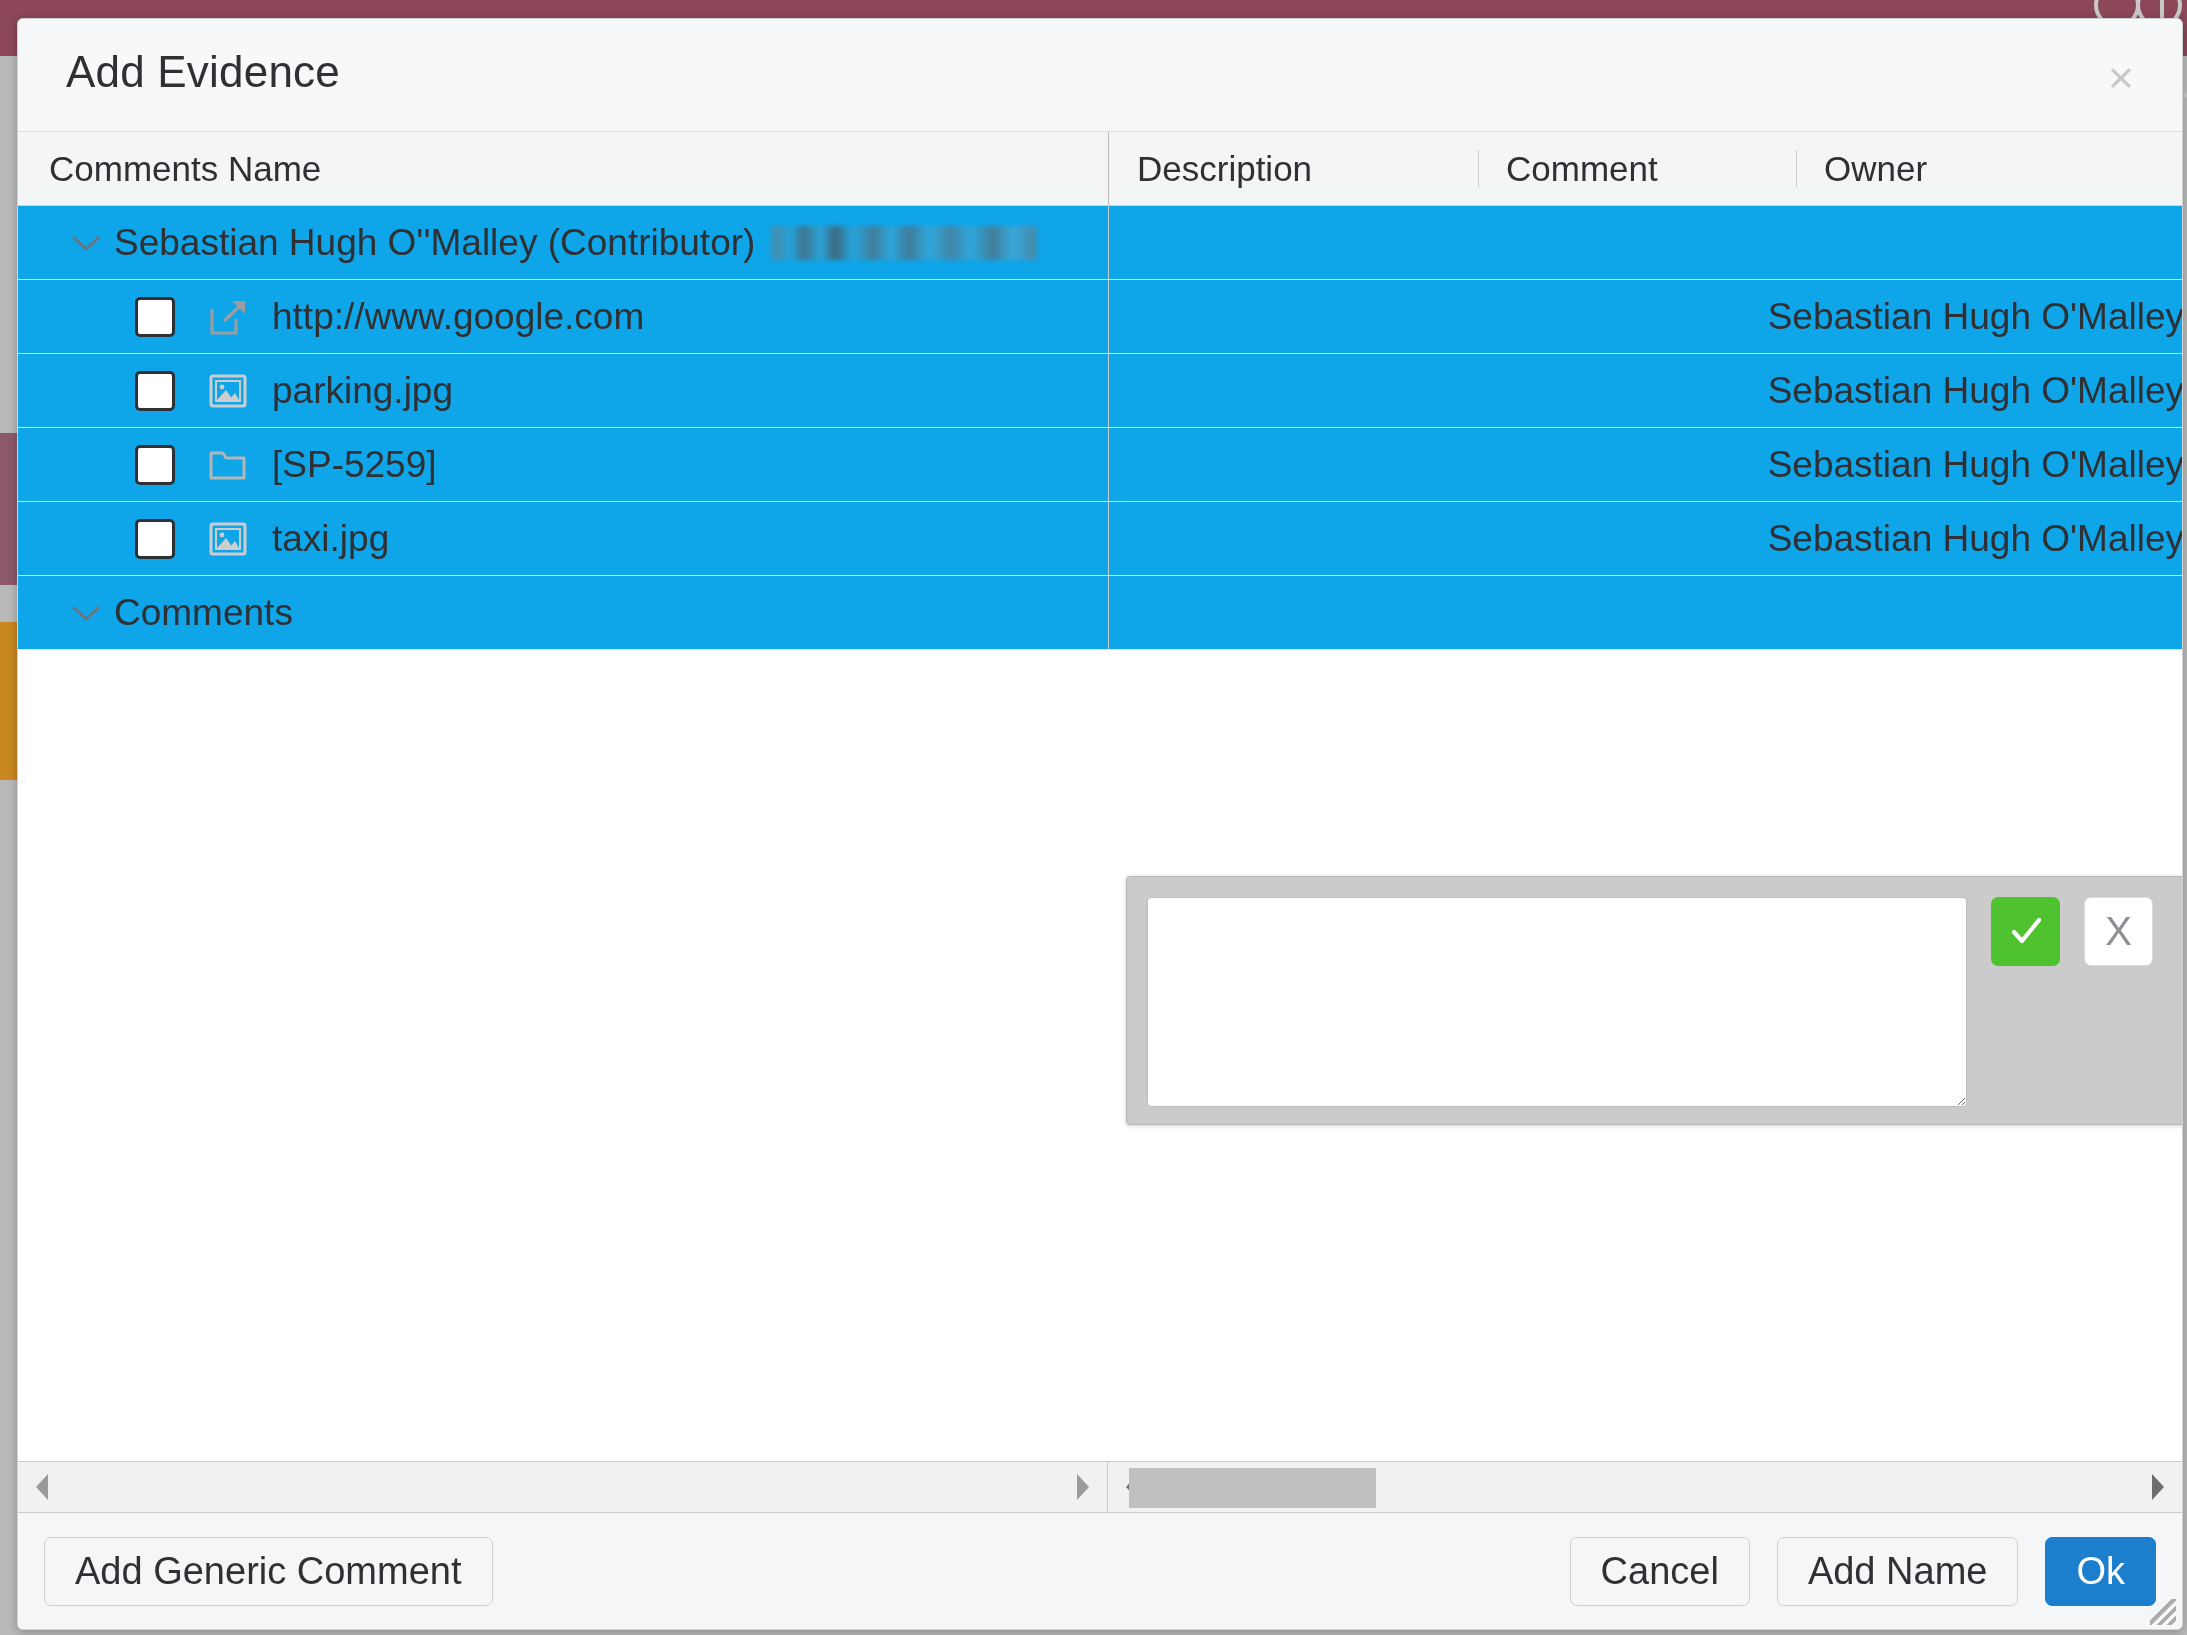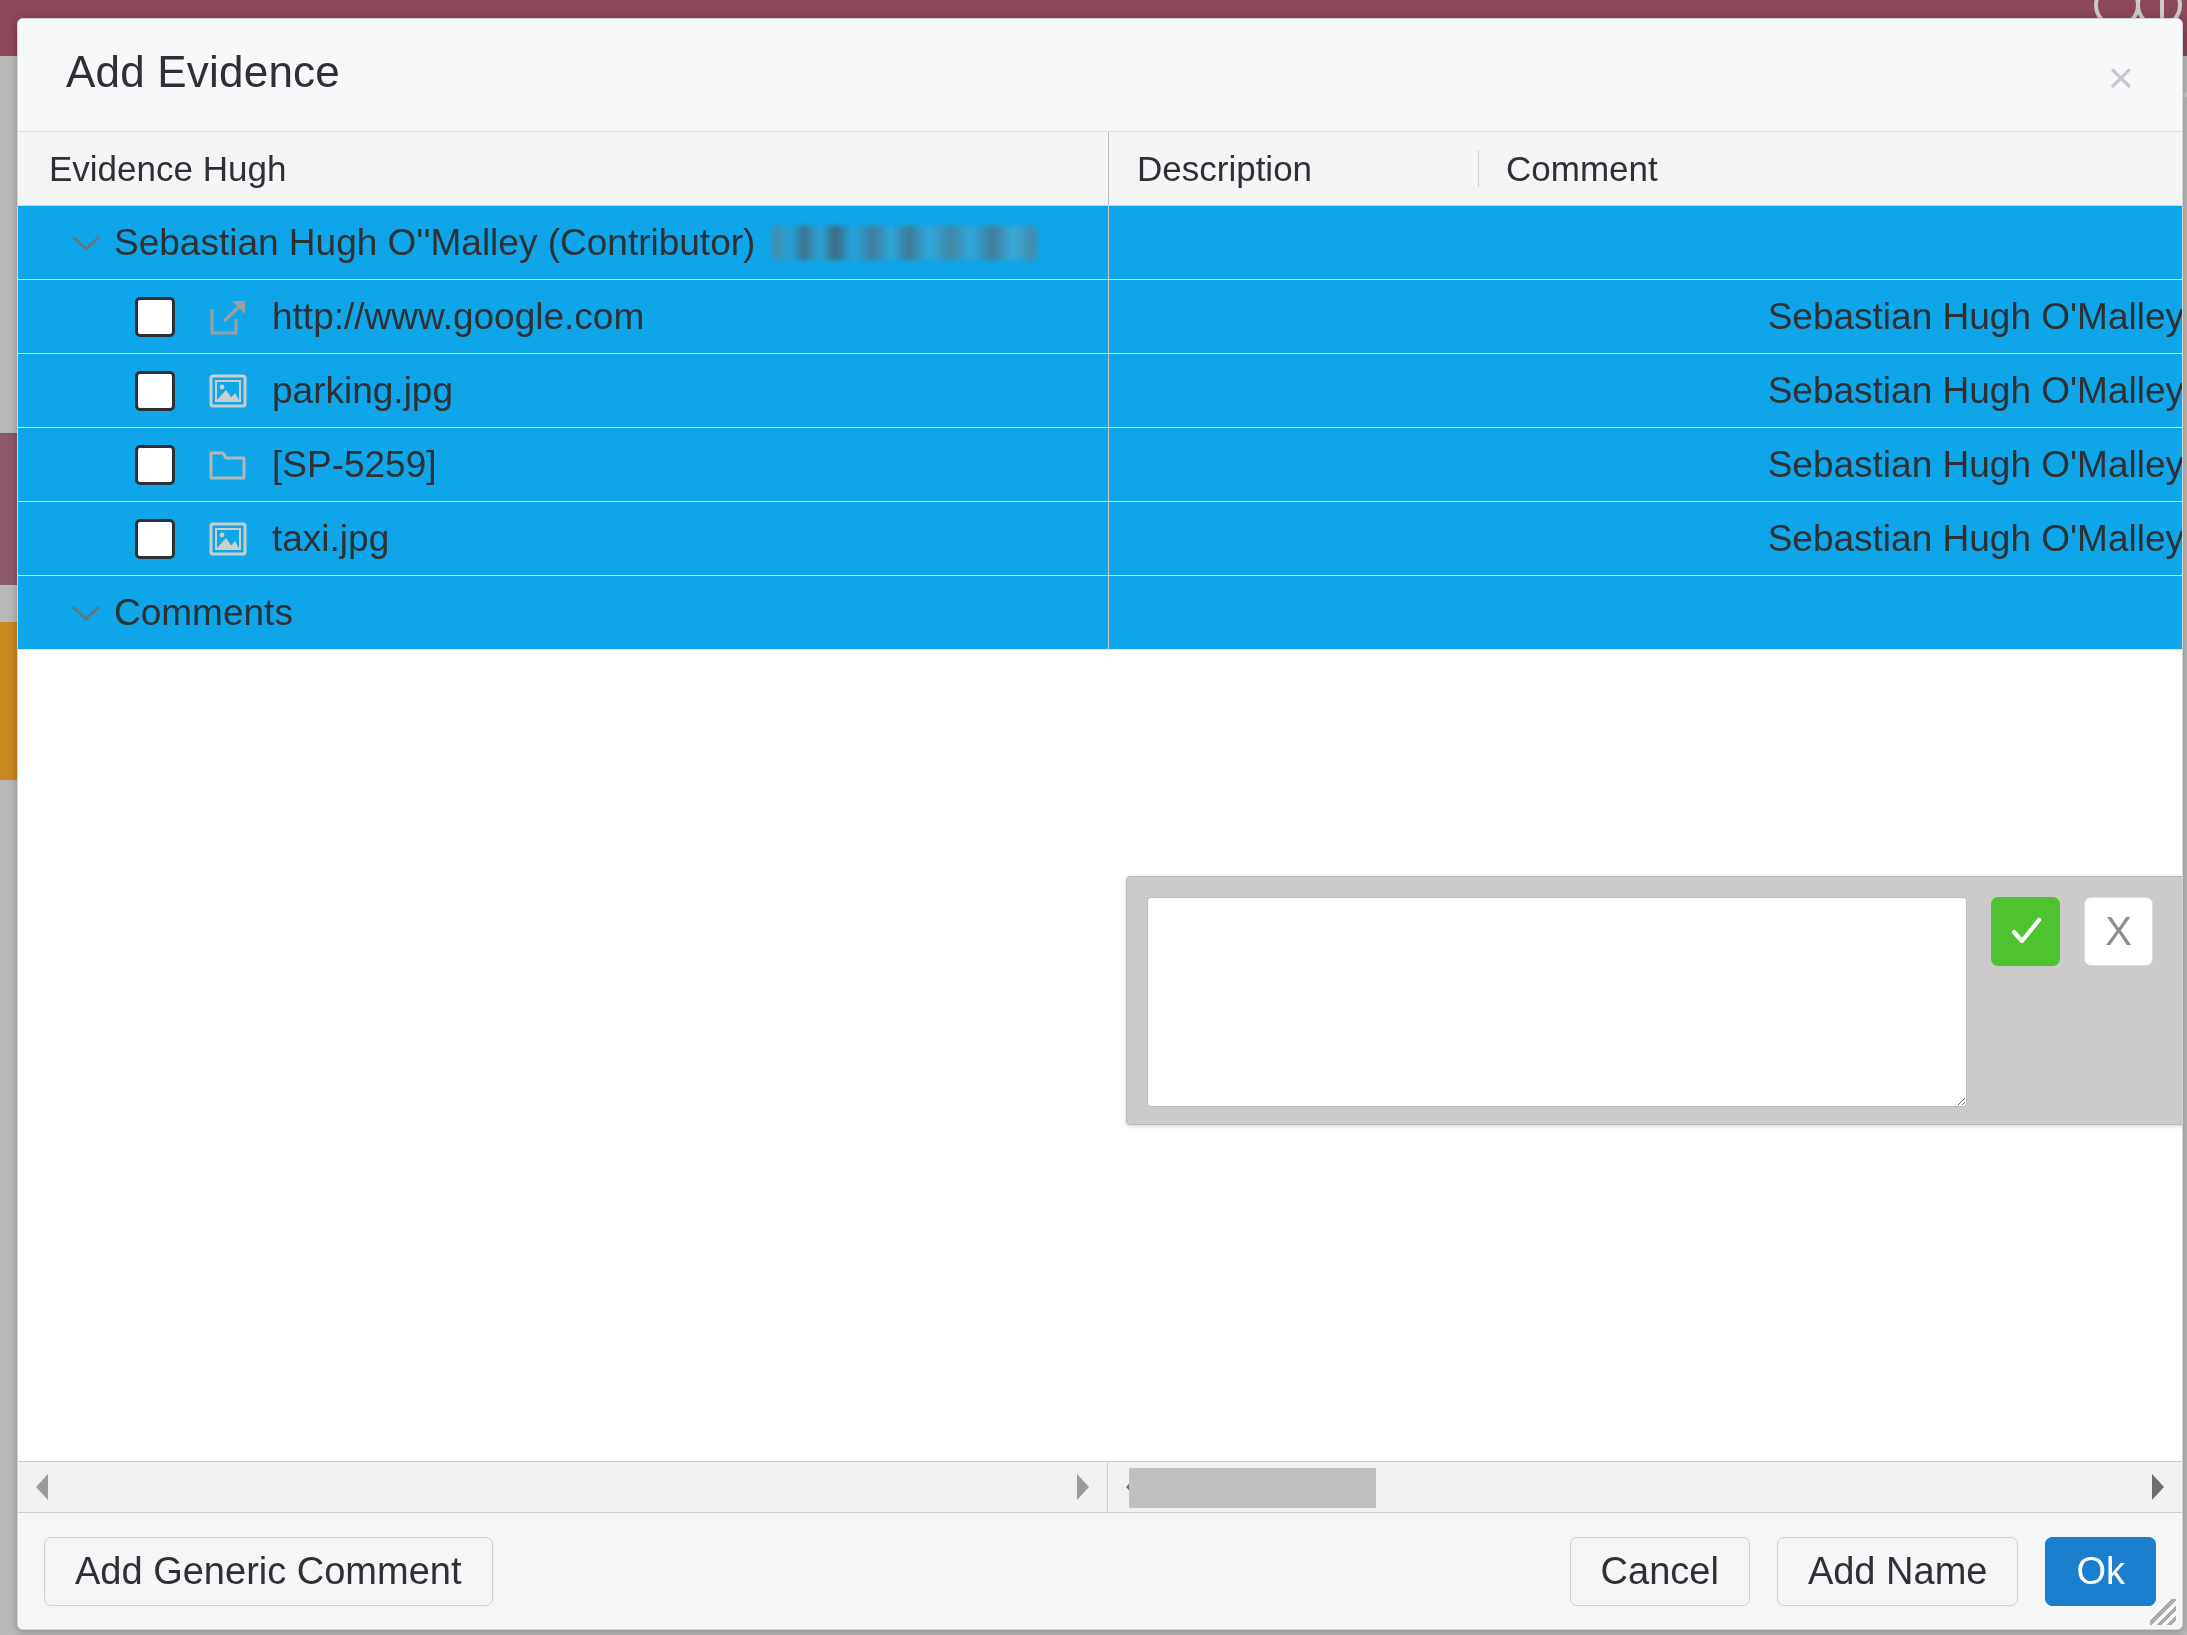--- a/index.html
+++ b/index.html
@@ -238,23 +238,24 @@
 </div>
 
 <div id="modal">
 
   <div class="titlebar">
     <div class="title-text">Add Evidence</div>
     <div class="close-x">×</div>
   </div>
 
   <div class="thead">
-    <div class="th th-name">Evidence Hugh</div>
+    <div class="th th-name">Comments Name</div>
     <div class="th th-desc">Description</div>
     <div class="th th-comm">Comment</div>
+    <div class="th th-own">Owner</div>
   </div>
 
   <div class="tbody">
 
     <div class="row group">
       <div class="cell-name">
         <div class="twisty">
           <svg width="30" height="18" viewBox="0 0 30 18">
               <path d="M2 3 L15 15 L28 3" fill="none" stroke="#6f7276" stroke-width="2.6"></path>
             </svg>

